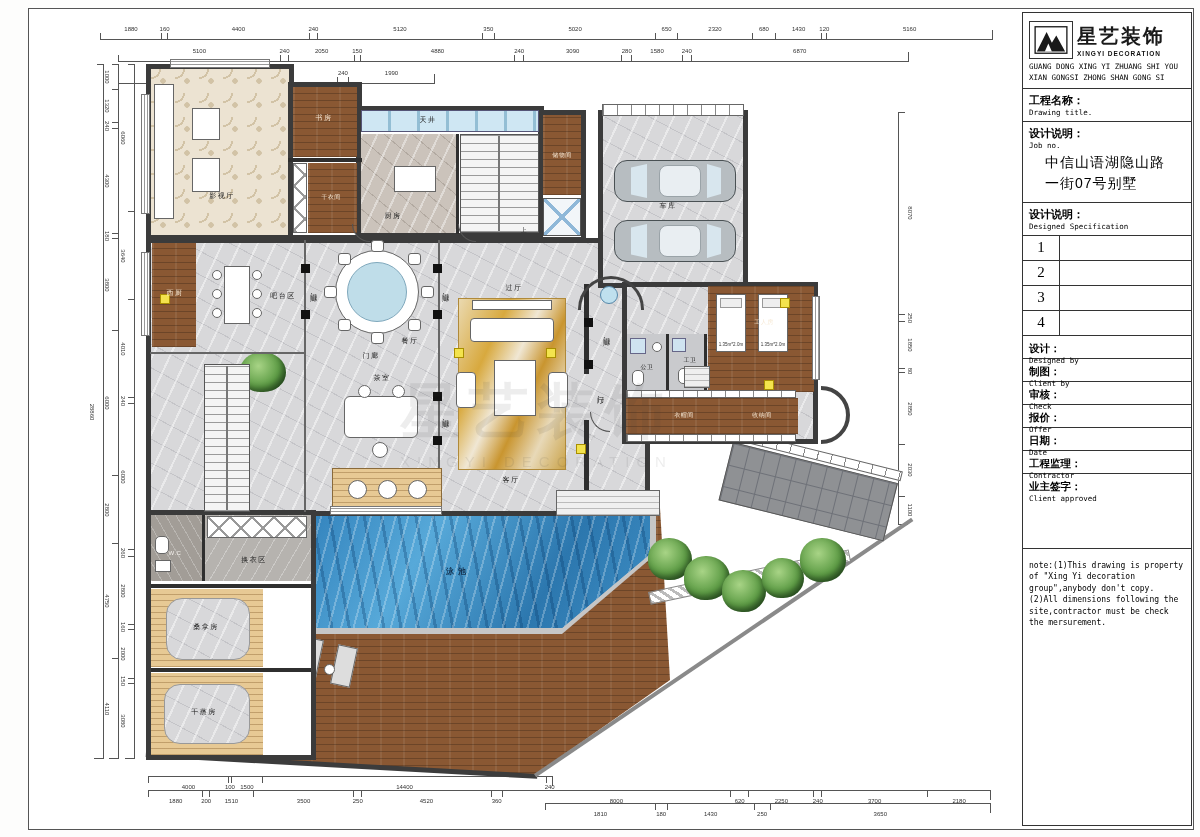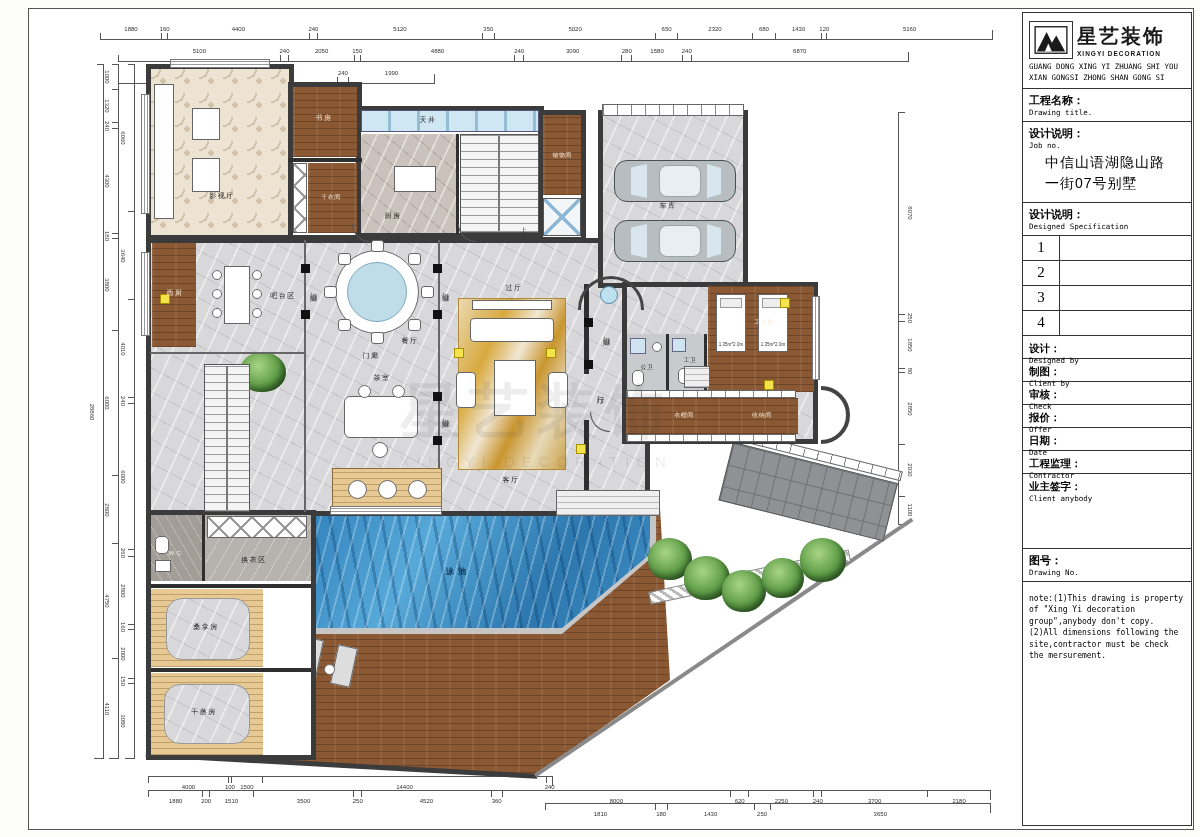--- a/index.html
+++ b/index.html
@@ -635,22 +635,18 @@
   <div class="tb-field">
     <span class="lab-cn">日期：</span>
     <div class="lab-en">Date</div>
   </div>
   <div class="tb-field">
     <span class="lab-cn">工程监理：</span>
     <div class="lab-en">Contractor</div>
   </div>
   <div class="tb-field tall">
     <span class="lab-cn">业主签字：</span>
-    <div class="lab-en">Client anybody</div>
-  </div>
-  <div class="tb-sec">
-    <div class="lab-cn">图号：</div>
-    <div class="lab-en">Drawing No.</div>
+    <div class="lab-en">Client approved</div>
   </div>
   <div class="tb-notes">
     <div class="note-en">note:(1)This drawing is property of "Xing Yi decoration group",anybody don't copy. (2)All dimensions following the site,contractor must be check the mersurement.</div>
   </div>
 </aside>
 
 </body></html>

